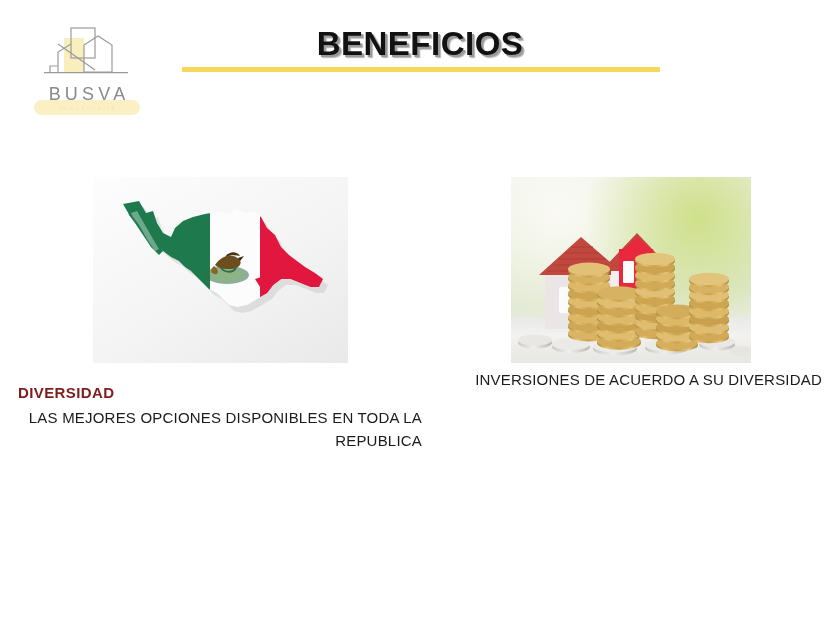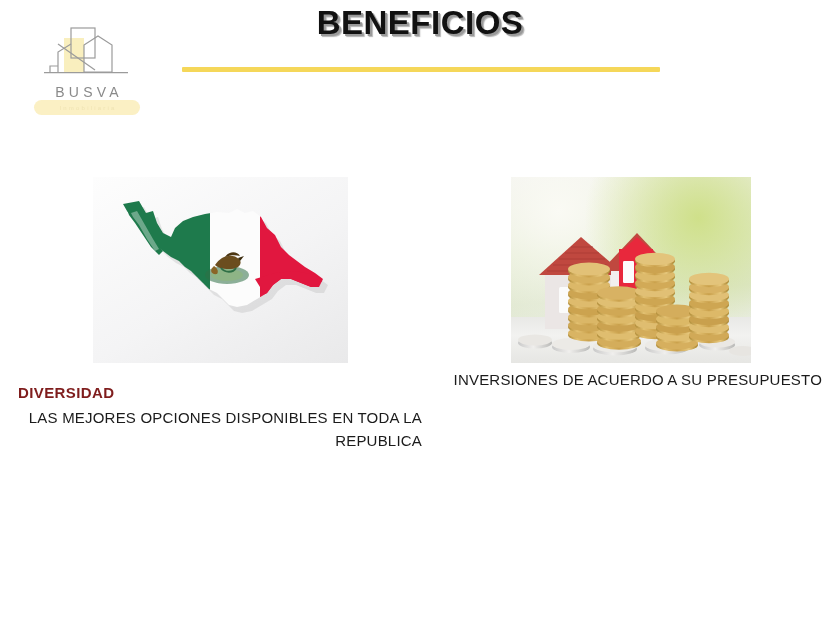--- a/index.html
+++ b/index.html
@@ -30,21 +30,21 @@
     top: 0;
     width: 96px;
     height: 58px;
   }
   .logo-name {
     position: absolute;
     left: 0;
     top: 58px;
     width: 118px;
     text-align: center;
-    font-size: 14px;
+    font-size: 18px;
     letter-spacing: 4.2px;
     font-weight: 400;
     color: #8a8a8a;
     text-indent: 4px;
   }
   .logo-sub-wrap {
     position: absolute;
     left: 6px;
     top: 74px;
     width: 106px;
@@ -60,21 +60,21 @@
     letter-spacing: 2.2px;
     color: #efe3b2;
     text-indent: 2px;
     white-space: nowrap;
   }
 
   
   .title {
     position: absolute;
     left: 0;
-    top: 4px;
+    top: 25px;
     width: 840px;
     text-align: center;
     font-size: 33px;
     font-weight: bold;
     letter-spacing: 0.5px;
     color: #111111;
     text-shadow: 2px 2px 0 #9a9a9a, 3px 3px 1px rgba(120,120,120,0.55);
   }
 
   
@@ -387,14 +387,14 @@
         <ellipse cx="0" cy="-40" rx="20" ry="6.2" fill="url(#cg)"></ellipse>
           <ellipse cx="0" cy="-42" rx="20" ry="6.2" fill="#e1c075"></ellipse>
         <ellipse cx="0" cy="-48" rx="20" ry="6.2" fill="url(#cg)"></ellipse>
           <ellipse cx="0" cy="-50" rx="20" ry="6.2" fill="#d8b263"></ellipse>
         <ellipse cx="0" cy="-56" rx="20" ry="6.2" fill="url(#cg)"></ellipse>
           <ellipse cx="0" cy="-58" rx="20" ry="6.2" fill="#e3c47b"></ellipse>
       </g>
     </svg>
   </div>
 
-  <div class="cap-body">INVERSIONES DE ACUERDO A SU PRESUPUESTO</div>
+  <div class="cap-body">INVERSIONES DE ACUERDO A SU DIVERSIDAD</div>
 </div>
 
 </body></html>

